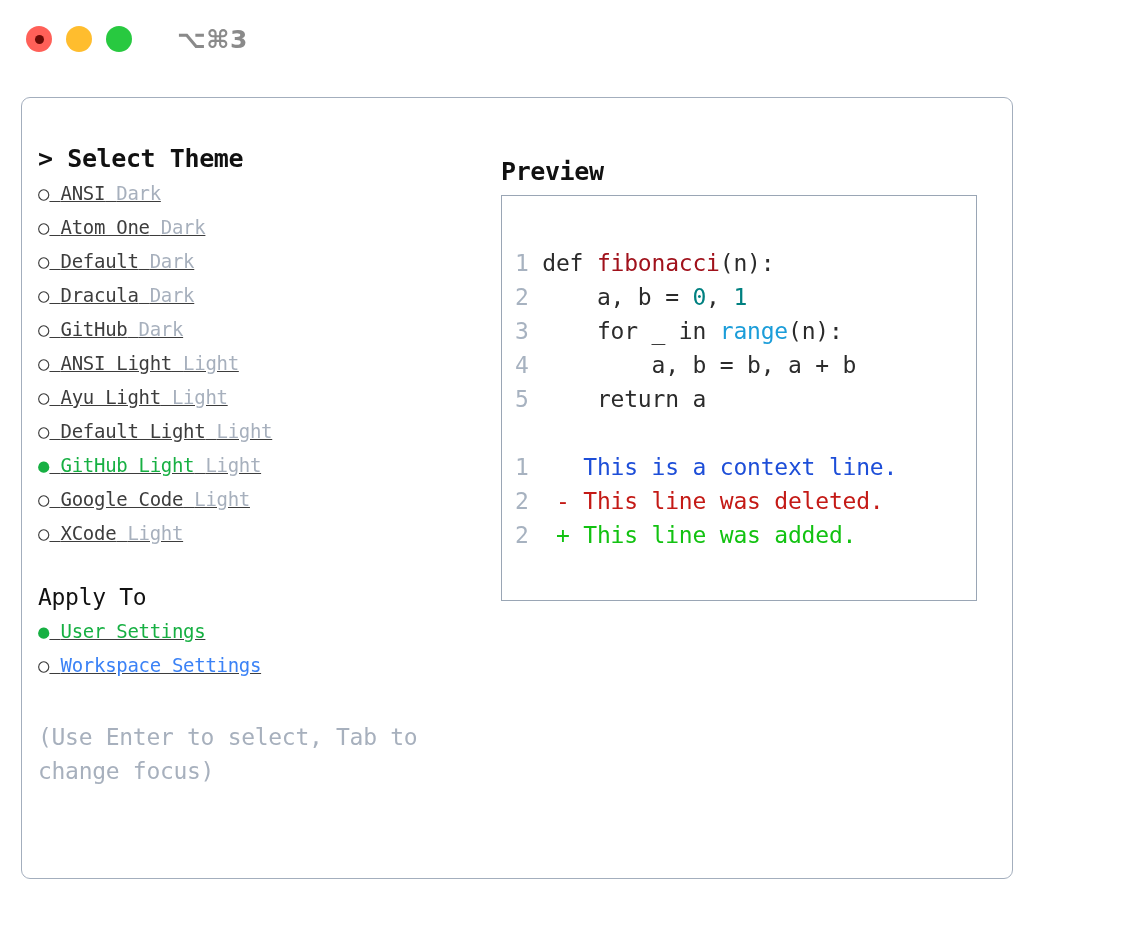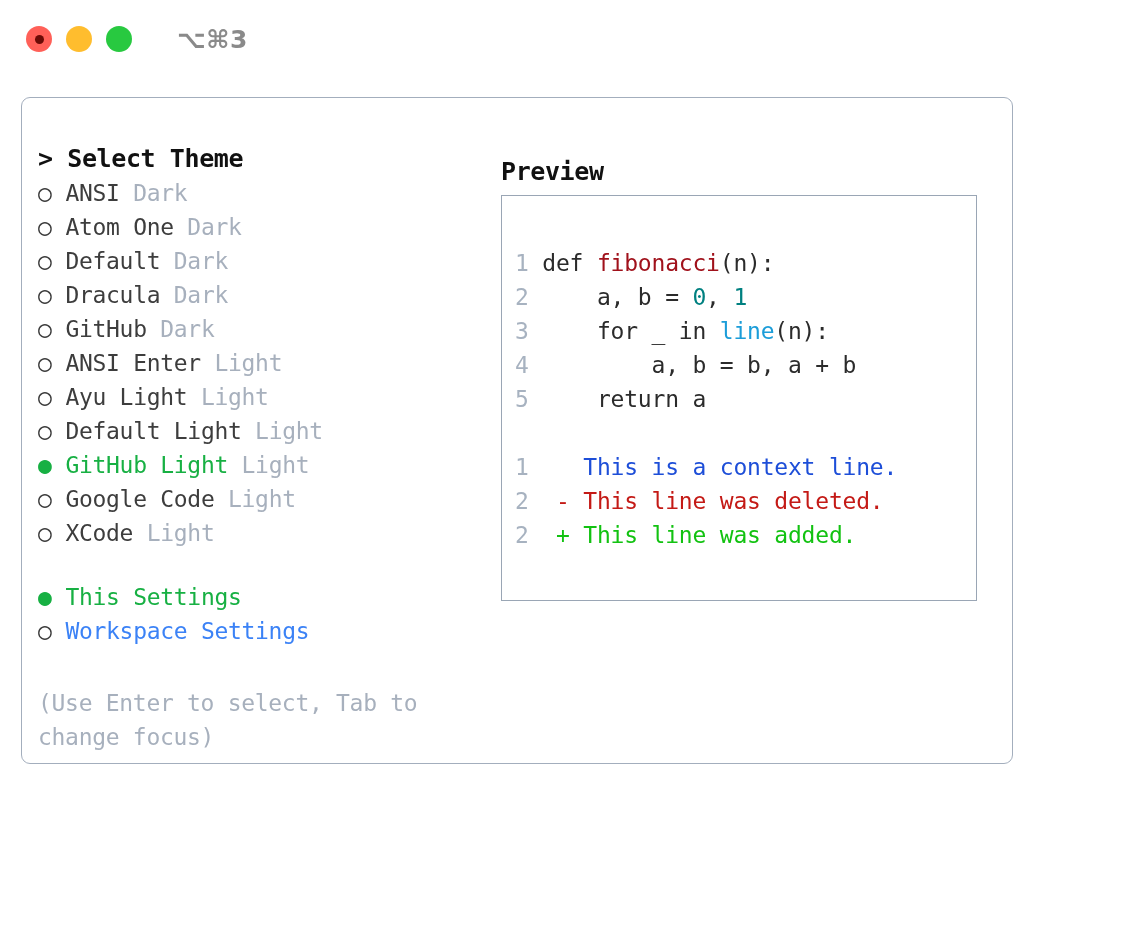--- a/index.html
+++ b/index.html
@@ -67,21 +67,21 @@
     line-height: 1;
     white-space: nowrap;
   }
 
   
   #panel {
     position: absolute;
     left: 21px;
     top: 97px;
     width: 992px;
-    height: 667px;
+    height: 782px;
     border: 1.6px solid #a3aebd;
     border-radius: 9px;
     box-sizing: border-box;
     background: #ffffff;
   }
 
   #panel-inner {
     position: absolute;
     left: 0; top: 0;
     width: 100%; height: 100%;
@@ -102,26 +102,27 @@
   #theme-header {
     font-size: 25px;
     font-weight: bold;
     color: #111111;
     line-height: 34px;
     letter-spacing: -0.4px;
     white-space: pre;
   }
 
   .theme-row, .apply-row {
-    font-size: 23px;
+    font-size: 19px;
     line-height: 34px;
     white-space: pre;
     letter-spacing: -0.3px;
     display: block;
     color: #3d3d3d;
+    text-decoration: underline;
   }
   .theme-row .marker, .apply-row .marker {
     display: inline-block;
     width: 1ch;
   }
   .theme-row .label { color: #3d3d3d; }
   .theme-row.selected .label,
   .theme-row.selected .marker { color: #17b043; }
   .apply-row.selected .label,
   .apply-row.selected .marker { color: #17b043; }
@@ -222,46 +223,47 @@
       <div id="left-col">
 
         <div id="theme-header" class="mono">&gt; Select Theme</div>
 
         <div id="theme-list">
             <div class="theme-row mono"><span class="marker">○</span> <span class="label">ANSI</span> <span class="variant">Dark</span></div>
             <div class="theme-row mono"><span class="marker">○</span> <span class="label">Atom One</span> <span class="variant">Dark</span></div>
             <div class="theme-row mono"><span class="marker">○</span> <span class="label">Default</span> <span class="variant">Dark</span></div>
             <div class="theme-row mono"><span class="marker">○</span> <span class="label">Dracula</span> <span class="variant">Dark</span></div>
             <div class="theme-row mono"><span class="marker">○</span> <span class="label">GitHub</span> <span class="variant">Dark</span></div>
-            <div class="theme-row mono"><span class="marker">○</span> <span class="label">ANSI Enter</span> <span class="variant">Light</span></div>
+            <div class="theme-row mono"><span class="marker">○</span> <span class="label">ANSI Light</span> <span class="variant">Light</span></div>
             <div class="theme-row mono"><span class="marker">○</span> <span class="label">Ayu Light</span> <span class="variant">Light</span></div>
             <div class="theme-row mono"><span class="marker">○</span> <span class="label">Default Light</span> <span class="variant">Light</span></div>
             <div class="theme-row mono selected"><span class="marker">●</span> <span class="label">GitHub Light</span> <span class="variant">Light</span></div>
             <div class="theme-row mono"><span class="marker">○</span> <span class="label">Google Code</span> <span class="variant">Light</span></div>
             <div class="theme-row mono"><span class="marker">○</span> <span class="label">XCode</span> <span class="variant">Light</span></div>
           </div>
 
         <div id="apply-block">
+          <div id="apply-header" class="mono">Apply To</div>
           <div id="apply-list">
-              <div class="apply-row mono selected"><span class="marker">●</span> <span class="label">This Settings</span></div>
+              <div class="apply-row mono selected"><span class="marker">●</span> <span class="label">User Settings</span></div>
               <div class="apply-row mono"><span class="marker">○</span> <span class="label">Workspace Settings</span></div>
             </div>
         </div>
 
         <div id="hint" class="mono">(Use Enter to select, Tab to change focus)</div>
       </div>
 
       <div id="right-col">
         <div id="preview-header" class="mono">Preview</div>
 
         <div id="preview-box">
           <div id="code-area">
               <div class="code-line mono"><span class="lineno">1</span> <span>def </span><span class="tok-fn">fibonacci</span><span>(n):</span></div>
               <div class="code-line mono"><span class="lineno">2</span>     <span>a, b = </span><span class="tok-num">0</span><span>, </span><span class="tok-num">1</span></div>
-              <div class="code-line mono"><span class="lineno">3</span>     <span>for _ in </span><span class="tok-call">line</span><span>(n):</span></div>
+              <div class="code-line mono"><span class="lineno">3</span>     <span>for _ in </span><span class="tok-call">range</span><span>(n):</span></div>
               <div class="code-line mono"><span class="lineno">4</span>         <span>a, b = b, a + b</span></div>
               <div class="code-line mono"><span class="lineno">5</span>     <span>return a</span></div>
               <div class="code-gap"></div>
               <div class="code-line mono"><span class="lineno">1</span>  <span class="diff-ctx"> </span> <span class="diff-ctx">This is a context line.</span></div>
               <div class="code-line mono"><span class="lineno">2</span>  <span class="diff-del">-</span> <span class="diff-del">This line was deleted.</span></div>
               <div class="code-line mono"><span class="lineno">2</span>  <span class="diff-add">+</span> <span class="diff-add">This line was added.</span></div>
             </div>
         </div>
       </div>
 

